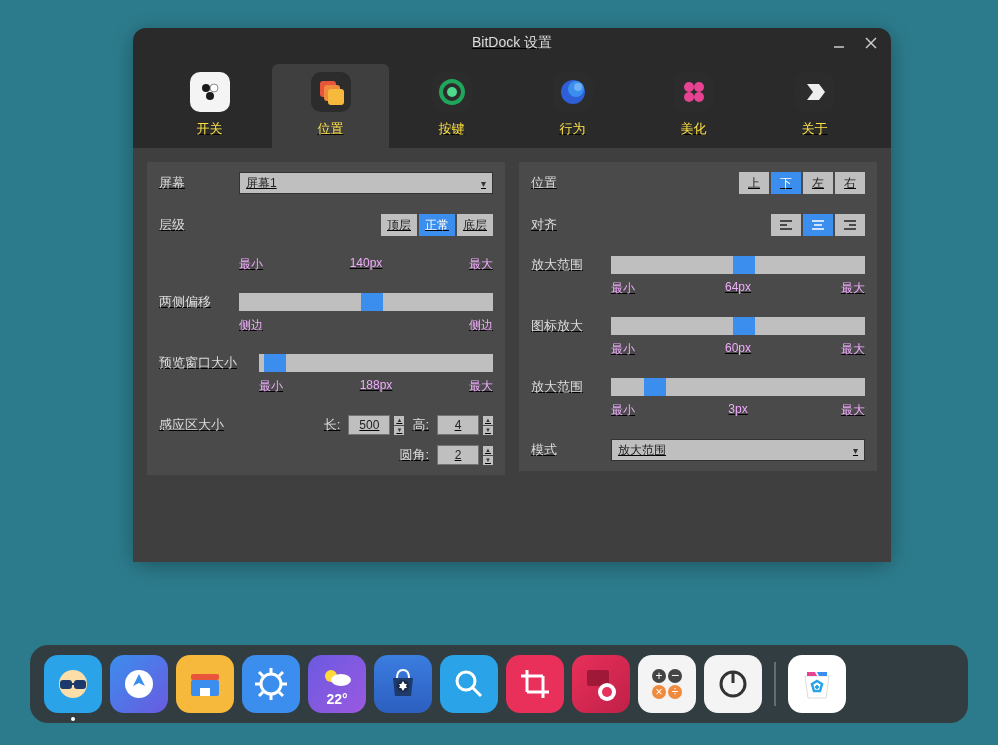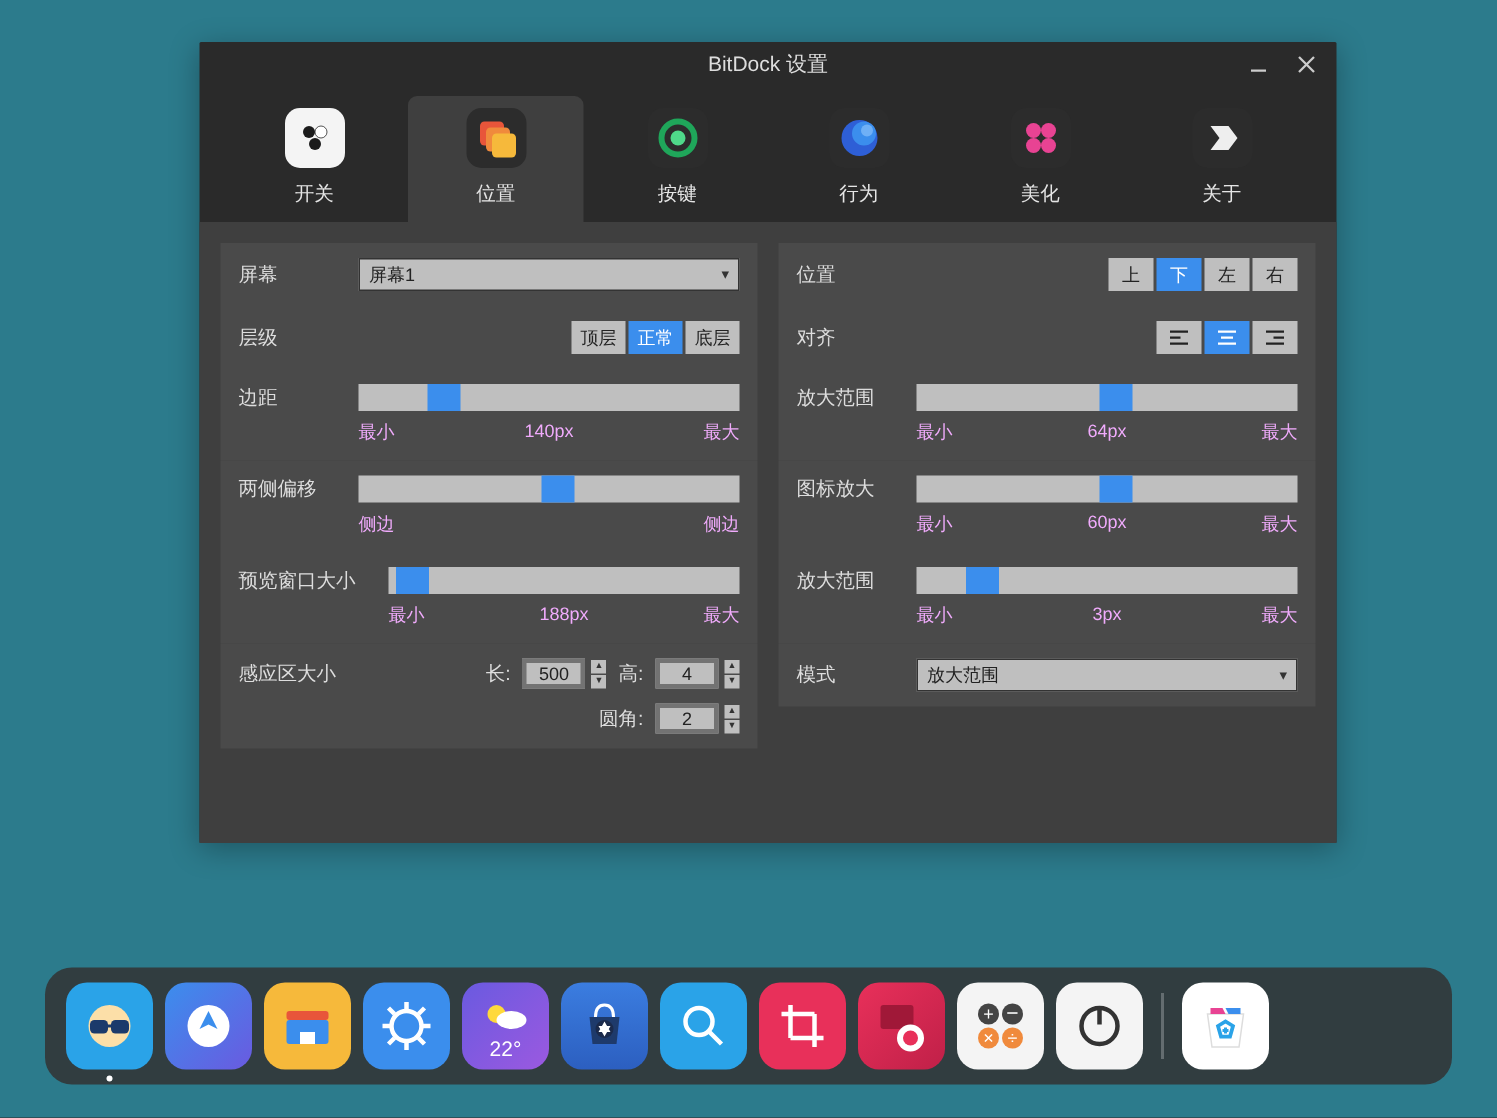--- a/index.html
+++ b/index.html
@@ -13,24 +13,25 @@
 }
 
 
 .window {
   position: absolute;
   left: 133px;
   top: 28px;
   width: 758px;
   height: 534px;
   background: #2a2a2a;
-  border-radius: 1px;
+  border-radius: 13px;
   box-shadow: 0 4px 20px rgba(0,0,0,0.3);
   display: flex;
   flex-direction: column;
+  text-decoration: underline;
 }
 .titlebar {
   height: 30px;
   display: flex;
   align-items: center;
   justify-content: center;
   position: relative;
   color: #ddd;
   font-size: 14px;
 }
@@ -60,21 +61,21 @@
   gap: 4px;
 }
 .tab {
   flex: 1;
   display: flex;
   flex-direction: column;
   align-items: center;
   padding: 8px 4px 10px 4px;
   border-radius: 6px 6px 0 0;
   cursor: pointer;
-  color: #e5e5e5;
+  color: #fde047;
   font-size: 13px;
   gap: 8px;
 }
 .tab.active { background: #3f3f3f; }
 .tab .tab-icon {
   width: 40px;
   height: 40px;
   border-radius: 10px;
   display: flex;
   align-items: center;
@@ -175,21 +176,21 @@
 
 .spinner {
   display: flex;
   align-items: center;
   gap: 4px;
 }
 .spinner input {
   width: 42px;
   height: 20px;
   background: #bfbfbf;
-  border: 3px solid #737373;
+  border: 1px solid #737373;
   text-align: center;
   font-size: 12px;
   color: #222;
 }
 .spinner .spin-btns {
   display: flex;
   flex-direction: column;
   gap: 1px;
 }
 .spinner .sb {
@@ -350,26 +351,20 @@
           <span class="label">层级</span>
           <div class="btn-group">
             <div class="bg-btn">顶层</div>
             <div class="bg-btn active">正常</div>
             <div class="bg-btn">底层</div>
           </div>
         </div>
       </div>
 
       <div class="panel slider-panel">
-        <div class="row">
-          <span class="label">边距</span>
-          <div class="slider-track">
-            <div class="slider-thumb" style="left:18%"></div>
-          </div>
-        </div>
         <div class="slider-labels">
           <span>最小</span>
           <span class="mid">140px</span>
           <span>最大</span>
         </div>
       </div>
 
       <div class="panel slider-panel">
         <div class="row">
           <span class="label">两侧偏移</span>
@@ -569,21 +564,21 @@
           <line x1="28" y1="12" x2="32" y2="8"></line>
           <line x1="8" y1="32" x2="12" y2="28"></line>
         </g>
       </svg>
   </div>
   <div class="dock-icon" style="background:linear-gradient(135deg,#6a5ae0,#9b59e0)">
     <svg width="40" height="24" viewBox="0 0 40 24" style="margin-top:-12px">
         <circle cx="14" cy="10" r="6" fill="#ffd93b"></circle>
         <ellipse cx="24" cy="14" rx="10" ry="6" fill="#fff"></ellipse>
       </svg>
-    <span style="position:absolute;bottom:6px;font-size:14px;font-weight:400">22°</span>
+    <span style="position:absolute;bottom:6px;font-size:14px;font-weight:700">22°</span>
   </div>
   <div class="dock-icon" style="background:linear-gradient(180deg,#3b7de0,#2c5fc0)">
     <svg width="40" height="40" viewBox="0 0 40 40">
         <path d="M10 14 L30 14 L28 32 L12 32 Z" fill="#1e3a6b"></path>
         <path d="M14 14 Q14 6 20 6 Q26 6 26 14" fill="none" stroke="#fff" stroke-width="2"></path>
         <circle cx="20" cy="22" r="6" fill="#1b2a4b"></circle>
         <path d="M20 17 L24 24 L16 24 Z M20 27 L16 20 L24 20 Z" fill="#fff"></path>
       </svg>
   </div>
   <div class="dock-icon" style="background:#2aa3e8">

